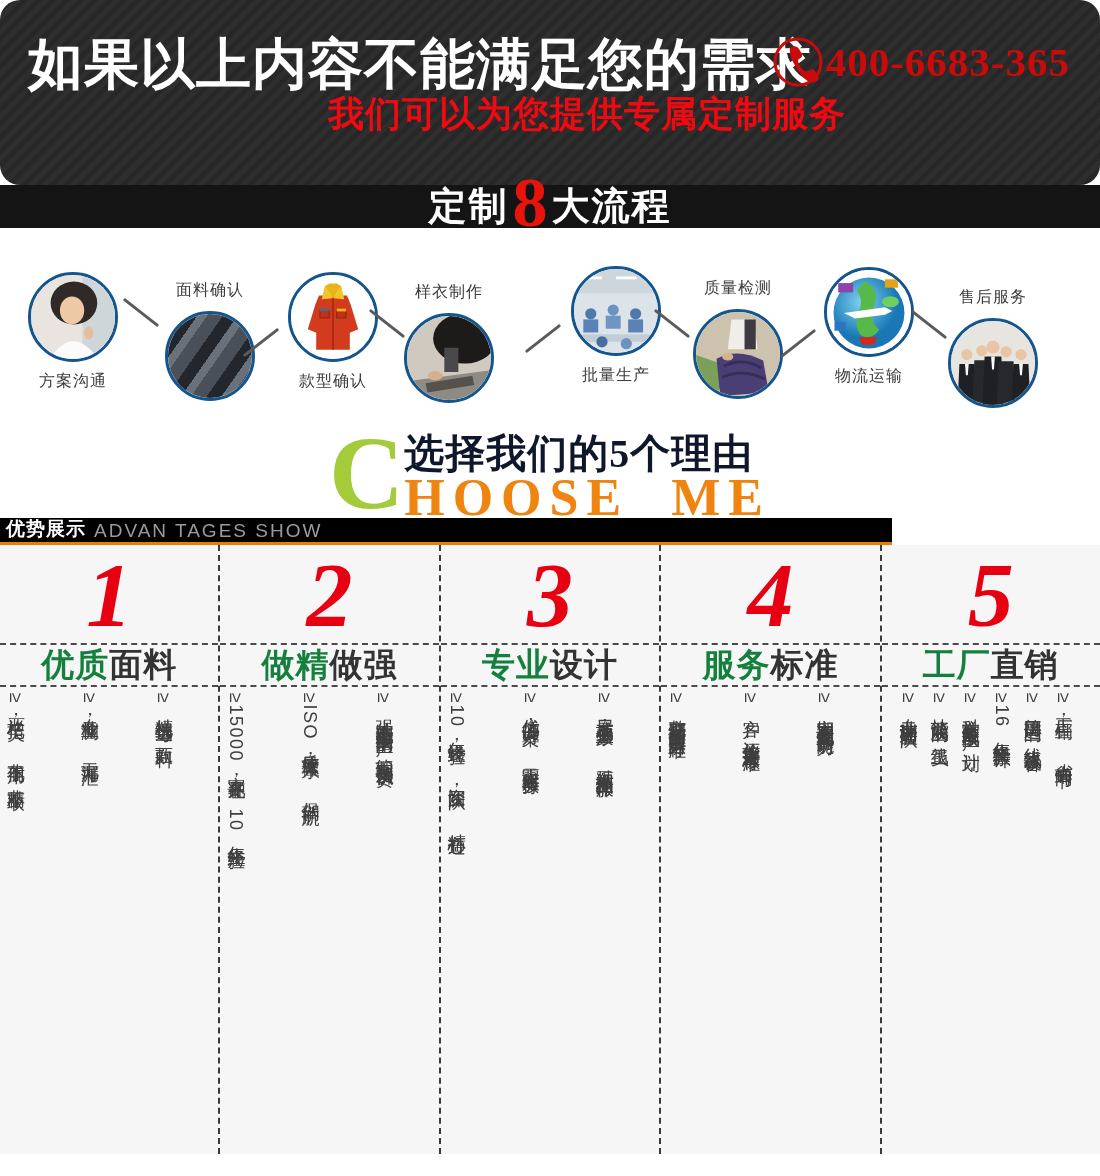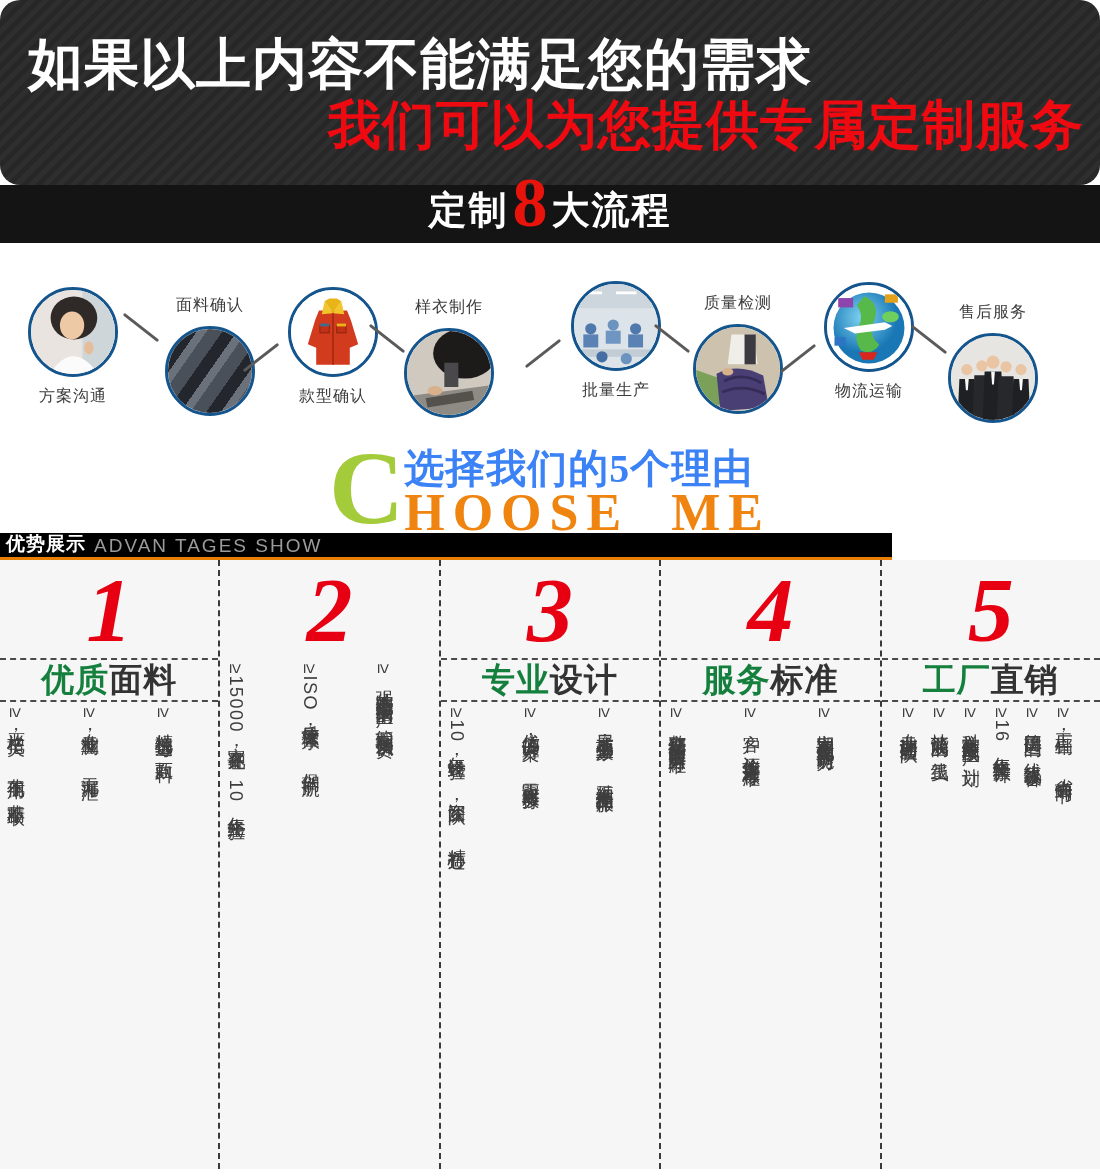--- a/index.html
+++ b/index.html
@@ -9,25 +9,25 @@
   
   .banner { position:relative; width:1100px; height:185px;
     background:repeating-linear-gradient(135deg,#2e2e2e 0 5px,#272727 5px 10px);border-radius:20px; }
   .headline { position:absolute; left:28px; top:28px; color:#fff;
     font-size:55px; font-weight:bold; letter-spacing:1px; }
   .phone-wrap { position:absolute; right:30px; top:36px; display:flex; align-items:center; }
   .phone-num { color:#c90b0b; font-family:"Liberation Serif", serif;
     font-weight:bold; font-size:41px; letter-spacing:1px; }
   .phone-svg { width:52px; height:52px; margin-right:2px; }
   .subheadline { position:absolute; left:328px; top:90px; color:#ef0a12;
-    font-size:53px; font-weight:bold; letter-spacing:1px; }
-
-  
-  .ribbon { position:relative; width:1100px; height:58px; background:#141414;
-    display:flex; align-items:flex-start; justify-content:center; }
+    font-size:36px; font-weight:bold; letter-spacing:1px; }
+
+  
+  .ribbon { position:relative; width:1100px; height:43px; background:#141414;
+    display:flex; align-items:center; justify-content:center; }
   .ribbon .r-txt { color:#fff; font-size:38px; font-weight:bold; letter-spacing:2px; }
   .ribbon .r-num { color:#e8140c; font-size:70px; font-weight:bold;
     line-height:43px; position:relative; top:-4px; margin:0 4px;
     font-family:"Liberation Serif", serif; }
 
   
   .process { position:relative; width:1100px; height:202px; background:#fff; }
   .step { position:absolute; width:110px; text-align:center; }
   .pcircle { width:90px; height:90px; border:3px solid #15558d; border-radius:50%;
     overflow:hidden; margin:0 auto; background:#fff; }
@@ -40,21 +40,21 @@
   .c-down { transform:rotate(38deg); }
   .c-up { transform:rotate(-38deg); }
 
   
   .choose { width:1100px; height:88px; background:#fff; display:flex;
     justify-content:center; align-items:flex-start; }
   .big-c { font-family:"Liberation Serif", serif; font-weight:bold;
     font-size:104px; line-height:86px; color:#a3cb3a; }
   .choose-right { display:flex; flex-direction:column; }
   .choose-cn { font-family:"Liberation Serif", serif; font-weight:bold;
-    font-size:40px; line-height:44px; color:#3b82f6; letter-spacing:1px; margin-top:2px; }
+    font-size:40px; line-height:44px; color:#0f172a; letter-spacing:1px; margin-top:2px; }
   .choose-en { font-family:"Liberation Serif", serif; font-weight:bold;
     font-size:52px; line-height:44px; color:#ef8410; letter-spacing:8px; white-space:pre; }
 
   
   .advbar { width:892px; height:27px; background:#000; border-bottom:3px solid #e87e04;
     display:flex; align-items:flex-end; padding-left:6px; }
   .advbar .cn { color:#fff; font-size:19px; font-weight:bold; letter-spacing:1px; }
   .advbar .en { color:#9b9b9b; font-size:19px; margin-left:8px; letter-spacing:2px;margin-top:38px; }
 
   
@@ -72,20 +72,27 @@
   .vt { margin-left:54px; line-height:20px; }
   .vt:last-child { margin-left:0; }
   .col-5 .items { padding-right:14px; }
   .col-5 .vt { margin-left:11px; }
 </style>
 </head>
 <body>
 
 <div class="banner">
   <div class="headline">如果以上内容不能满足您的需求</div>
+  <div class="phone-wrap">
+    <svg class="phone-svg" viewBox="0 0 52 52">
+      <circle cx="26" cy="26" r="23" fill="none" stroke="#c90b0b" stroke-width="3"></circle>
+      <path d="M18 12 q6 -4 9 1 l3 5 q1 3 -3 5 q-2 1 0 5 q3 6 6 7 q3 1 5 -1 q3 -2 5 1 l3 5 q2 4 -3 6 q-6 2 -12 -5 q-7 -8 -11 -17 q-3 -8 -2 -12 z" fill="#c90b0b"></path>
+    </svg>
+    <span class="phone-num">400-6683-365</span>
+  </div>
   <div class="subheadline">我们可以为您提供专属定制服务</div>
 </div>
 
 <div class="ribbon">
   <span class="r-txt">定制</span>
   <span class="r-num">8</span>
   <span class="r-txt">大流程</span>
 </div>
 
 <div class="process">
@@ -258,20 +265,23 @@
     </div>
     <div class="items">
       <div class="vt">≥精挑细选每　一款面料</div>
       <div class="vt">≥专业检测，　无漏可泄</div>
       <div class="vt">≥严格把关，　非优不用　非精不取</div>
     </div>
   </div>
 
   <div class="col col-2">
     <div class="num">2</div>
+    <div class="hdr">
+      <span class="hl">做精</span><span class="rest">做强</span>
+    </div>
     <div class="items">
       <div class="vt">≥强大的生产能力科学灵活的生产　管理制度知识供货</div>
       <div class="vt">≥ISO质量管理体系，　保驾护航</div>
       <div class="vt">≥15000家客户见证，　10年生产经验</div>
     </div>
   </div>
 
   <div class="col col-3">
     <div class="num">3</div>
     <div class="hdr">

